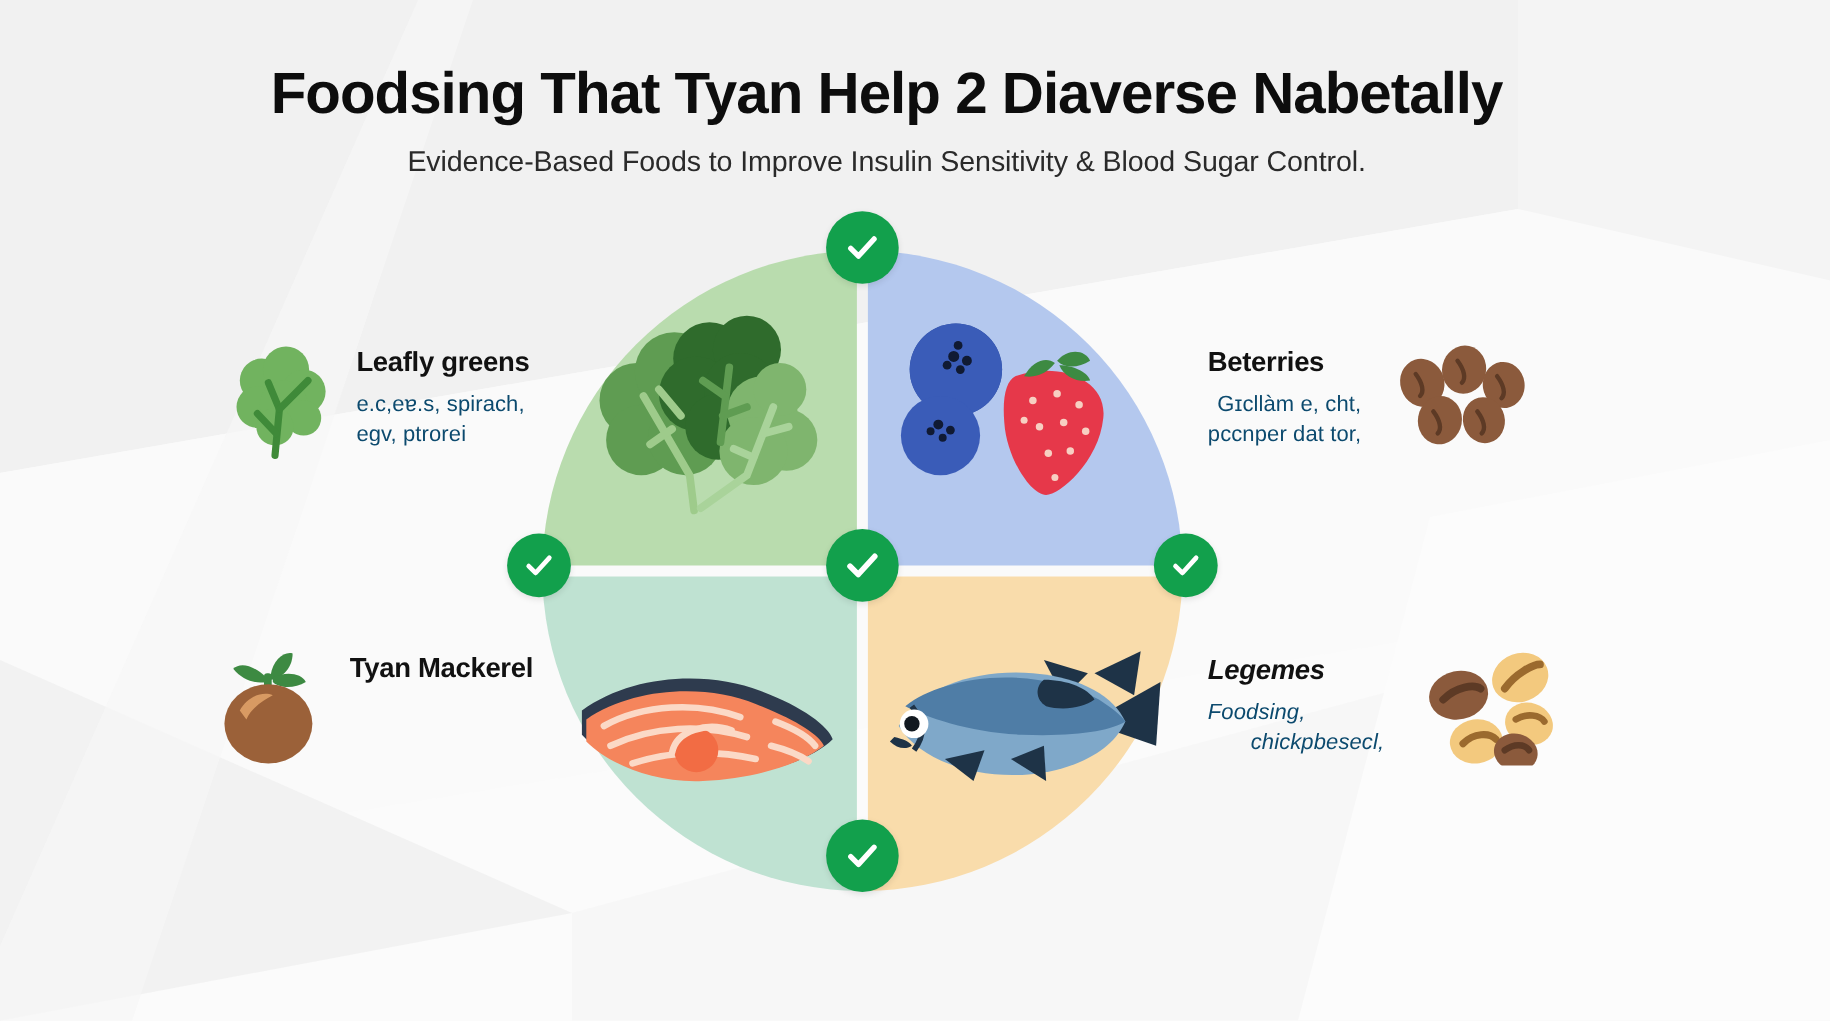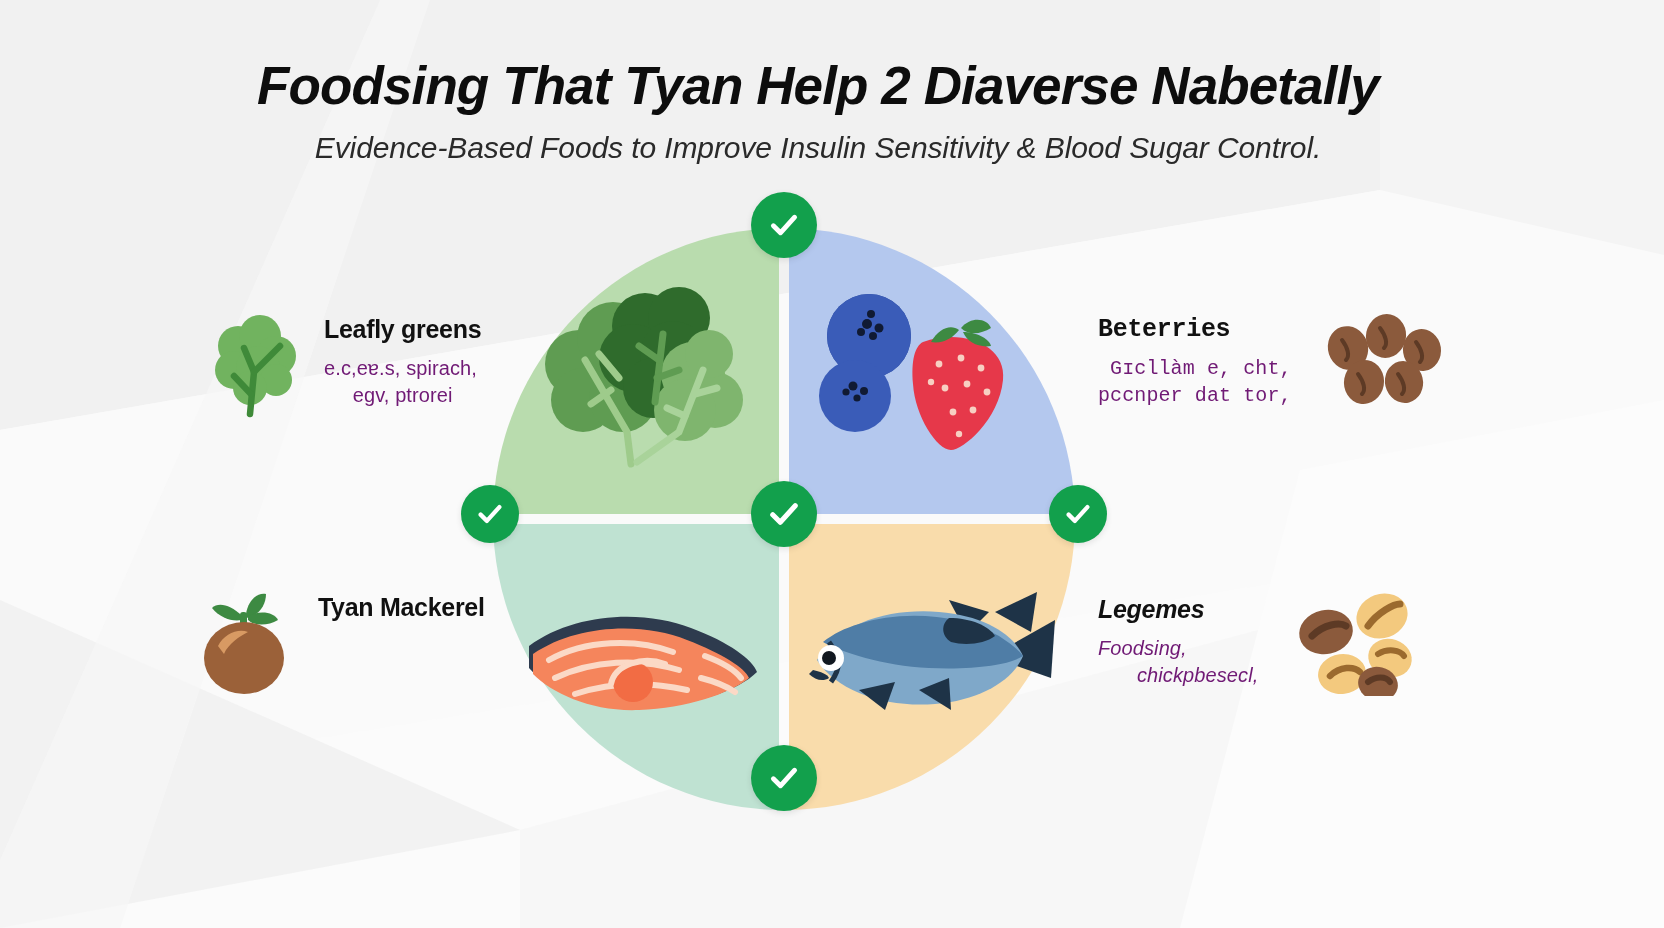--- a/index.html
+++ b/index.html
@@ -7,27 +7,27 @@
   body {
     font-family:"Liberation Sans", sans-serif;
     background:#fbfbfb;
     position:relative;
   }
 
   
   #bg { position:absolute; inset:0; z-index:0; }
 
   
-  .header { position:absolute; top:56px; left:16px; width:1604px; text-align:center; z-index:5;font-style:italic; }
+  .header { position:absolute; top:56px; left:4px; width:1604px; text-align:center; z-index:5; }
   .title {
     font-size:53px; font-weight:700; color:#0d0d0d;
     letter-spacing:-0.9px; line-height:1.12; white-space:nowrap;
   }
   .subtitle {
-    margin-top:16px; font-size:30px; font-weight:400; color:#2a2a2a;
+    margin-top:16px; font-size:26px; font-weight:400; color:#2a2a2a;
     letter-spacing:-0.1px; white-space:nowrap;
   }
 
   
   .wheel {
     position:absolute; left:493px; top:228px;
     width:582px; height:582px; z-index:4;
   }
   .quad { position:absolute; width:286px; height:286px; overflow:hidden; }
   .quad > .disc {
@@ -55,21 +55,21 @@
 
   
   .card { position:absolute; z-index:6; display:flex; align-items:flex-start; }
   .card-icon { flex:0 0 auto; }
   .card-text { padding-top:6px; }
   .card-title {
     font-size:25px; font-weight:700; color:#111; letter-spacing:-0.3px;
     line-height:1.1; white-space:nowrap;
   }
   .card-sub {
-    margin-top:11px; font-size:20px; font-weight:400; color:#701a75;
+    margin-top:11px; font-size:20px; font-weight:400; color:#0c4a6e;
     line-height:1.38; letter-spacing:0.1px;
     filter:blur(0.55px); white-space:nowrap;
   }
   .card.right { flex-direction:row-reverse; }
   .card.right .card-text { text-align:left; }
 
   .gap-l { margin-right:26px; }
   .gap-r { margin-left:26px; }
 </style>
 </head>
@@ -255,21 +255,21 @@
         <path d="M30 38 L40 62 L36 104"></path>
         <path d="M40 62 L66 36"></path>
         <path d="M37 84 L20 66"></path>
       </g>
     </svg>
   </span>
   <span class="card-text">
     <span class="card-title">Leafly greens</span>
     <span class="card-sub" style="display:block;">
       <span style="display:block;">e.ᴄ,eɐ.s, spirach,</span>
-      <span style="display:block;text-align:center;">egv, ptrorei</span>
+      <span style="display:block;">egv, ptrorei</span>
     </span>
   </span>
 </div>
 
 <div class="card" style="left:196px; top:588px;">
   <span class="card-icon gap-l">
     <svg width="96" height="110" viewBox="0 0 96 110">
       <g fill="#3d8a42">
         <path d="M46 28 C34 16 22 14 16 20 C24 30 36 34 46 32 Z"></path>
         <path d="M50 26 C52 12 62 4 70 6 C70 18 62 28 50 30 Z"></path>
@@ -278,21 +278,21 @@
       </g>
       <ellipse cx="48" cy="70" rx="40" ry="36" fill="#9b6139"></ellipse>
       <path d="M22 58 C28 46 42 40 52 44 C44 48 32 56 28 66 Z" fill="#d89a63"></path>
     </svg>
   </span>
   <span class="card-text">
     <span class="card-title">Tyan Mackerel</span>
   </span>
 </div>
 
-<div class="card right" style="left:1098px; top:310px;font-family:Liberation Mono, monospace;">
+<div class="card right" style="left:1098px; top:310px;">
   <span class="card-icon gap-r">
     <svg width="126" height="100" viewBox="0 0 126 100">
       <g fill="#8b5a3c">
         <ellipse cx="30" cy="38" rx="20" ry="22" transform="rotate(-18 30 38)"></ellipse>
         <ellipse cx="68" cy="26" rx="20" ry="22" transform="rotate(12 68 26)"></ellipse>
         <ellipse cx="104" cy="40" rx="19" ry="21" transform="rotate(-8 104 40)"></ellipse>
         <ellipse cx="46" cy="72" rx="20" ry="22" transform="rotate(10 46 72)"></ellipse>
         <ellipse cx="86" cy="72" rx="19" ry="21" transform="rotate(-14 86 72)"></ellipse>
       </g>
       <g stroke="#5d3a25" stroke-width="4" stroke-linecap="round" fill="none">

